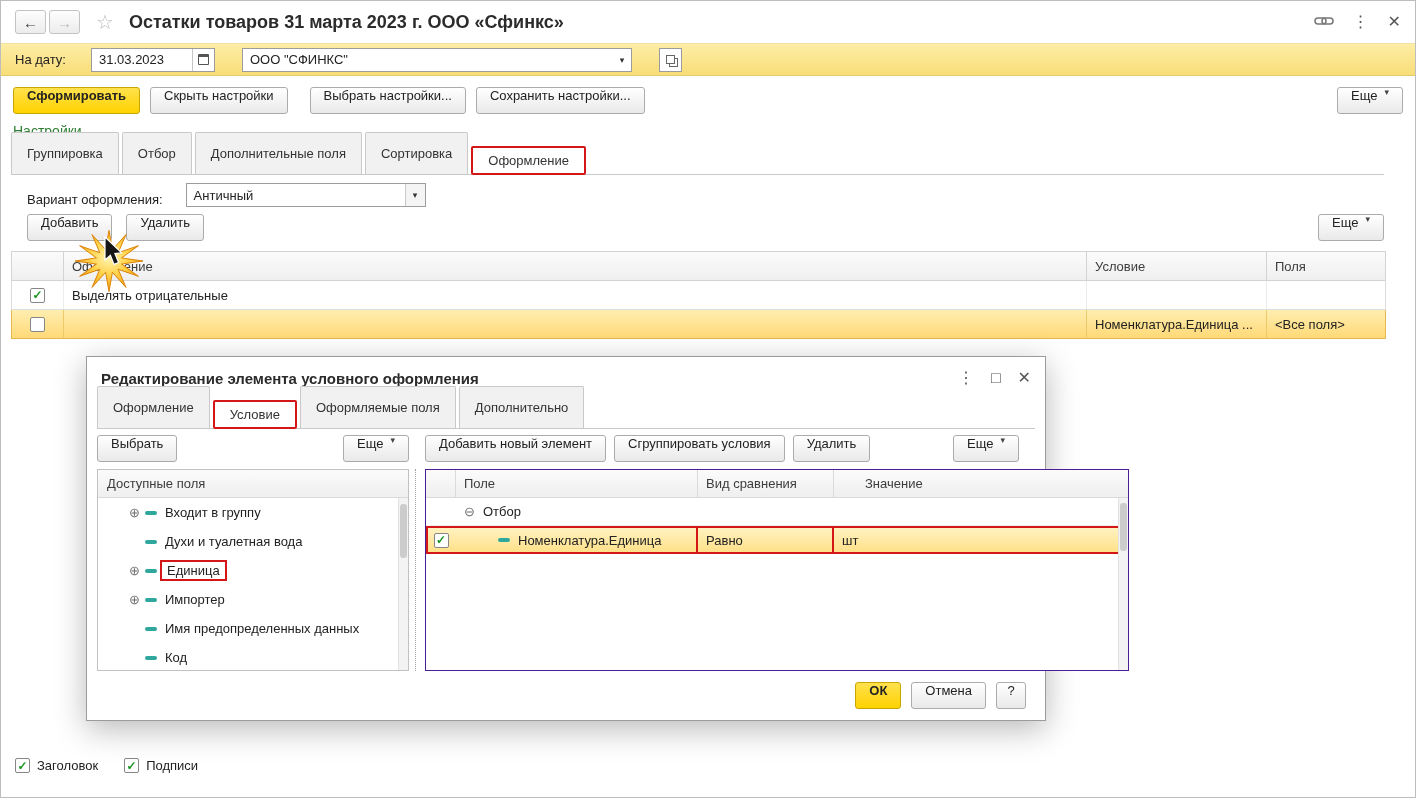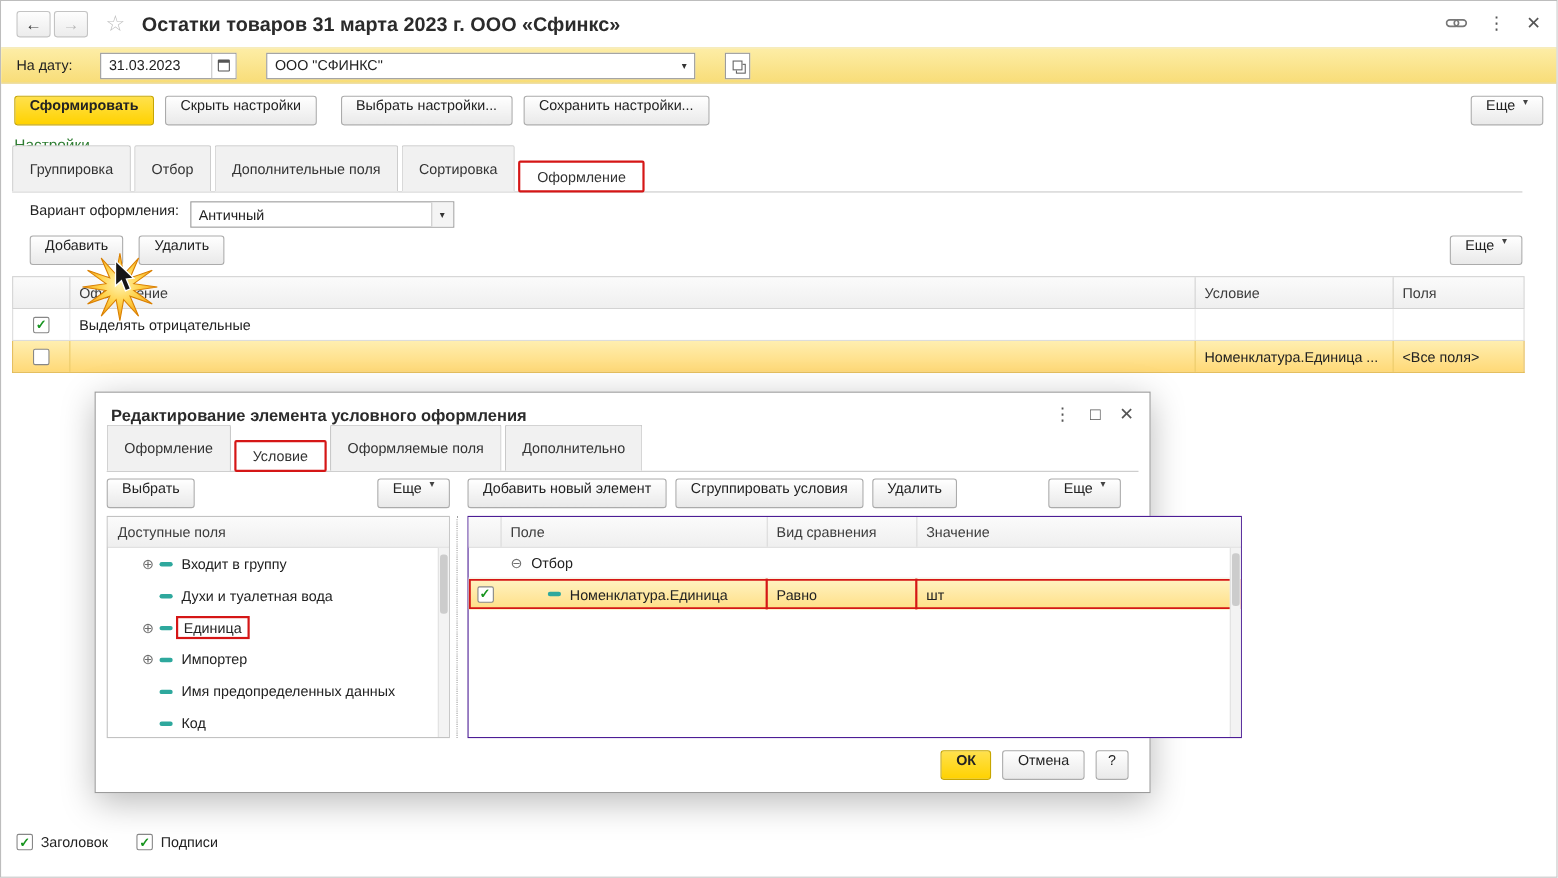--- a/index.html
+++ b/index.html
@@ -55,21 +55,21 @@
   .settings-title { position:absolute; left:12px; top:122px; font-size:14px; color:#2e7d32; }
 
   
   .tabstrip { display:flex; align-items:flex-end; border-bottom:1px solid #c9c9c9; height:29px; }
   .tab { height:42px; display:flex; align-items:center; padding:0 15px; background:#f1f1f1;
          border:1px solid #c9c9c9; border-bottom:none; margin-right:3px;
          border-radius:2px 2px 0 0; color:#333; white-space:nowrap; }
   .tab.active { background:#fff; border:2px solid #d51616; height:29px; margin-bottom:-1px; border-radius:2px; }
   .main-tabs { position:absolute; left:10px; top:145px; right:31px; }
 
-  .variant-row { position:absolute; left:26px; top:182px; display:flex; align-items:flex-start; gap:10px; }
+  .variant-row { position:absolute; left:26px; top:182px; display:flex; align-items:flex-end; gap:23px; }
   .combo { width:240px; }
   .combo .combo-arrow { border-left:1px solid #c9c9c9; background:#f4f4f4; width:20px; }
 
   .adddel-row { position:absolute; left:26px; top:213px; right:31px; display:flex; align-items:center; gap:14px; }
 
   .starburst { position:absolute; left:66px; top:222px; z-index:9; pointer-events:none; }
 
   
   .main-table { position:absolute; left:10px; top:250px; width:1375px; }
   .grid-header { display:flex; background:linear-gradient(#fbfbfb,#efefef); border:1px solid #d3d3d3; height:30px; }
@@ -117,21 +117,21 @@
 
   .dlg-split { position:absolute; top:112px; height:202px; border-left:1px dotted #9f9f9f; width:0; }
   .split1 { left:328px; }
   .split2 { left:941px; }
   .dlg-scrolldown { position:absolute; left:945px; top:299px; font-size:10px; color:#555; }
 
   .dlg-table { position:absolute; left:338px; top:112px; width:704px; height:202px;
                border:1px solid #4c1d95; background:#fff; }
   .dt-header { display:flex; height:28px; background:linear-gradient(#fbfbfb,#efefef); border-bottom:1px solid #dadada; }
   .dt-hcell { display:flex; align-items:center; padding:0 8px; border-right:1px solid #dadada; color:#3c3c3c; }
-  .dt-hcell:last-child { border-right:none; }
+  .dt-hcell:last-child { border-right:none;margin-left:23px; }
   .d0 { width:30px; justify-content:center; }
   .d1 { width:242px; }
   .d2 { width:136px; }
   .d3 { flex:1; }
   .dt-group { height:28px; display:flex; align-items:center; gap:8px; padding-left:38px; border-bottom:1px solid #f0f0f0; }
   .dt-row { display:flex; height:28px; }
   .dt-cell { display:flex; align-items:center; padding:0 8px; }
   .dt-row.sel { background:linear-gradient(#fff3c4,#ffdf85); box-shadow:inset 0 0 0 2px #d51616; }
   .dt-cell.rdiv { border-right:2px solid #d51616; }
   .dt-cell.field-cell { padding-left:42px; gap:8px; }

